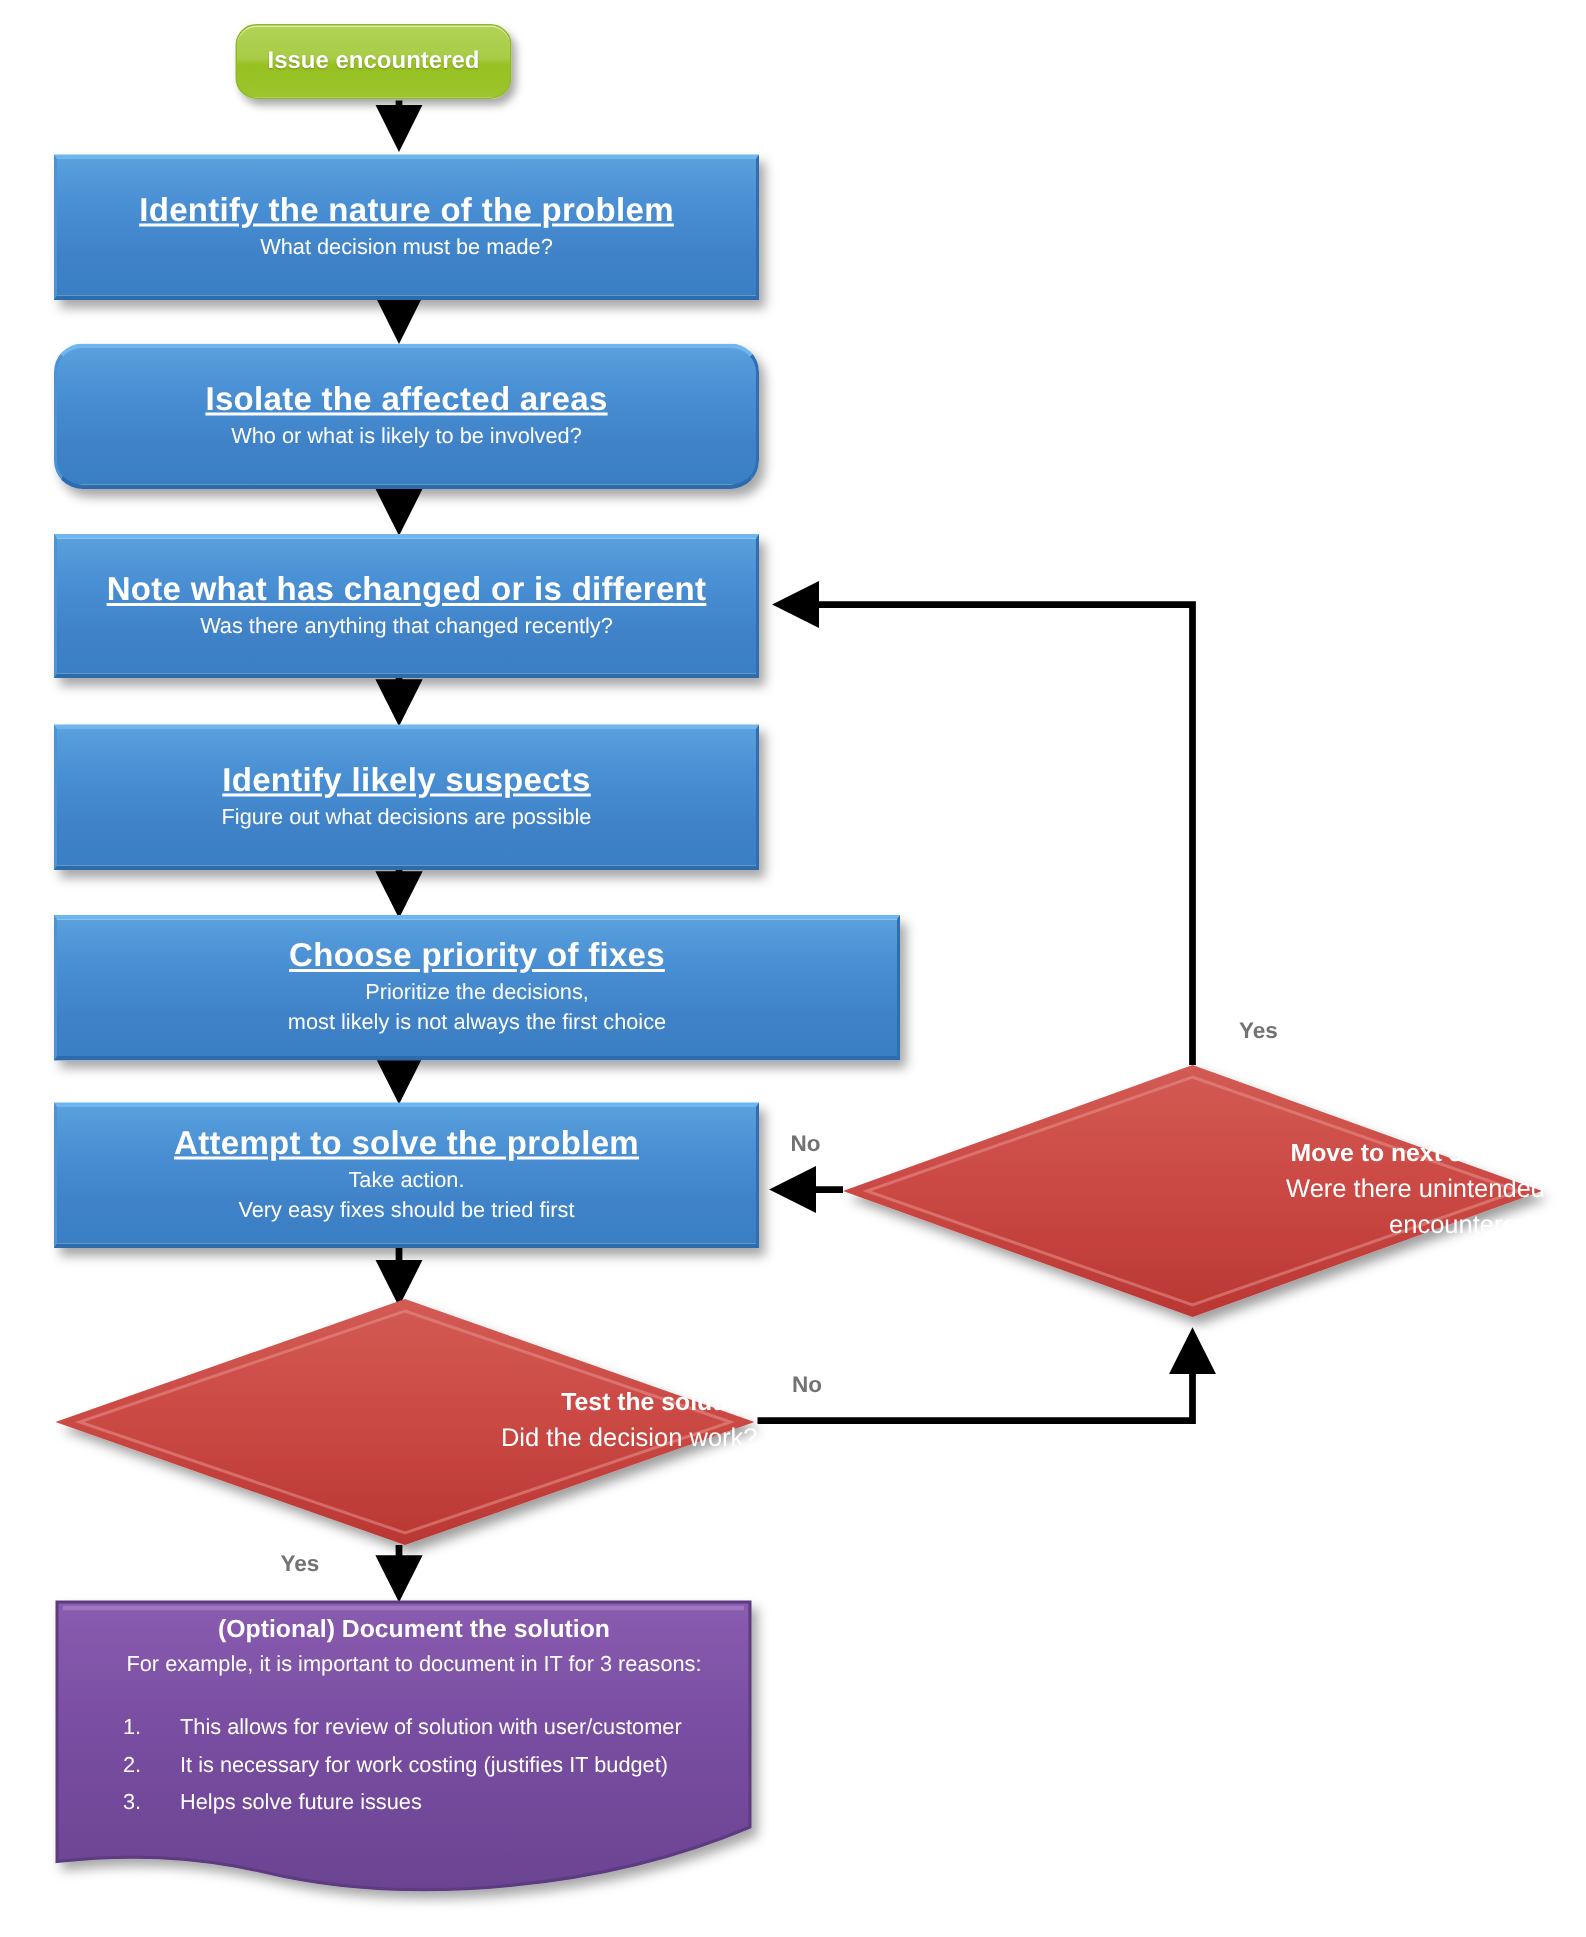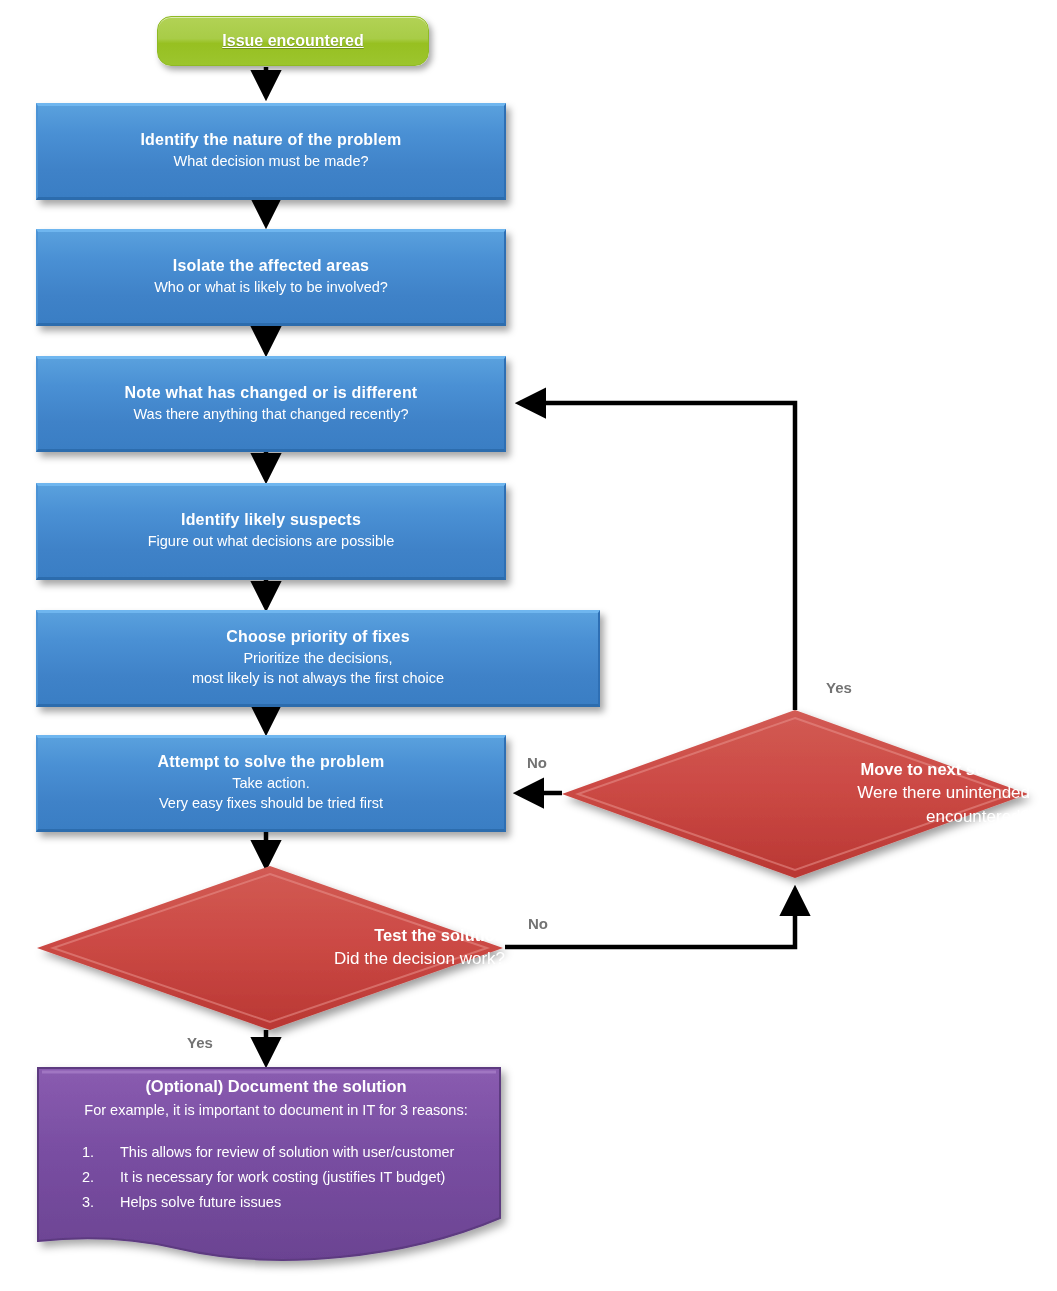--- a/index.html
+++ b/index.html
@@ -44,23 +44,24 @@
     background: linear-gradient(to bottom, #59a0dd 0%, #4a90d4 30%, #3f82c8 70%, #3a7ec4 100%);
     border-top: 3px solid #6fb6ef;
     border-left: 2px solid #4b93d6;
     border-right: 2px solid #2e6fb4;
     border-bottom: 3px solid #2c6cad;
     box-shadow: 4px 5px 7px rgba(0,0,0,0.35);
     padding: 6px 10px;
   }
   .process-node .title {
     font-weight: bold;
-    font-size: 16px;
+    font-size: 22px;
     letter-spacing: 0.2px;
     margin-bottom: 3px;
+    text-decoration: underline;
   }
   .process-node .sub {
     font-size: 14.5px;
     line-height: 1.35;
     font-weight: normal;
   }
   
   .decision-wrap {
     position: absolute;
   }
@@ -179,30 +180,30 @@
 
     <path d="M 795 710 L 795 403 L 520 403" fill="none" stroke="#000000" stroke-width="4.5" marker-end="url(#arrow)"></path>
 
     <path d="M 562 793 L 518 793" fill="none" stroke="#000000" stroke-width="4.5" marker-end="url(#arrow)"></path>
 
     <path d="M 505 947 L 795 947 L 795 890" fill="none" stroke="#000000" stroke-width="4.5" marker-end="url(#arrow)"></path>
 
     <line x1="266" y1="1030" x2="266" y2="1063" stroke="#000000" stroke-width="4.5" marker-end="url(#arrow)"></line>
   </svg>
 
-  <div class="node start-node" style="left:157px; top:16px; width:272px; height:50px;text-decoration:underline;">
+  <div class="node start-node" style="left:157px; top:16px; width:184px; height:50px;">
     <div class="title">Issue encountered</div>
   </div>
 
   <div class="node process-node" style="left:36px; top:103px; width:470px; height:97px;">
     <div class="title">Identify the nature of the problem</div>
     <div class="sub">What decision must be made?</div>
   </div>
 
-  <div class="node process-node" style="left:36px; top:229px; width:470px; height:97px;">
+  <div class="node process-node" style="left:36px; top:229px; width:470px; height:97px;border-radius:19px;">
     <div class="title">Isolate the affected  areas</div>
     <div class="sub">Who or what is likely to be involved?</div>
   </div>
 
   <div class="node process-node" style="left:36px; top:356px; width:470px; height:96px;">
     <div class="title">Note what has changed or is different</div>
     <div class="sub">Was there anything that changed recently?</div>
   </div>
 
   <div class="node process-node" style="left:36px; top:483px; width:470px; height:97px;">

